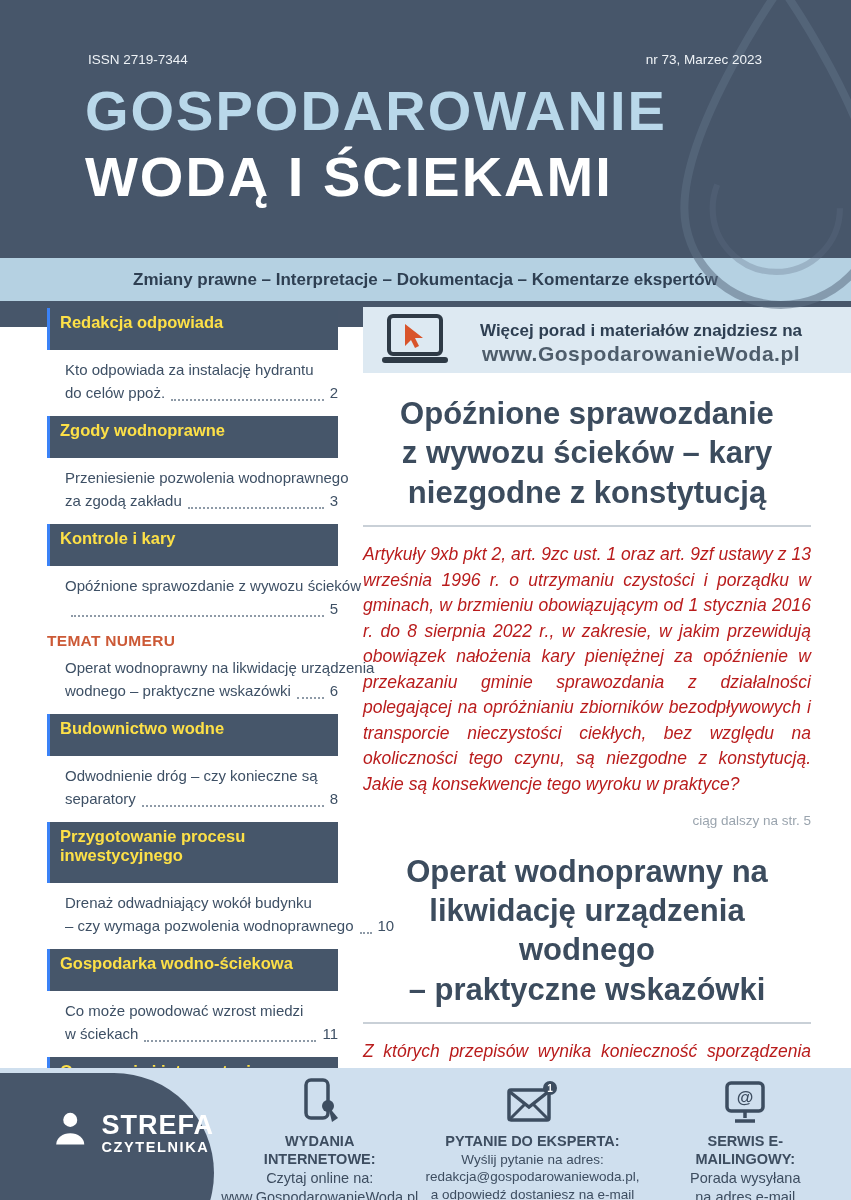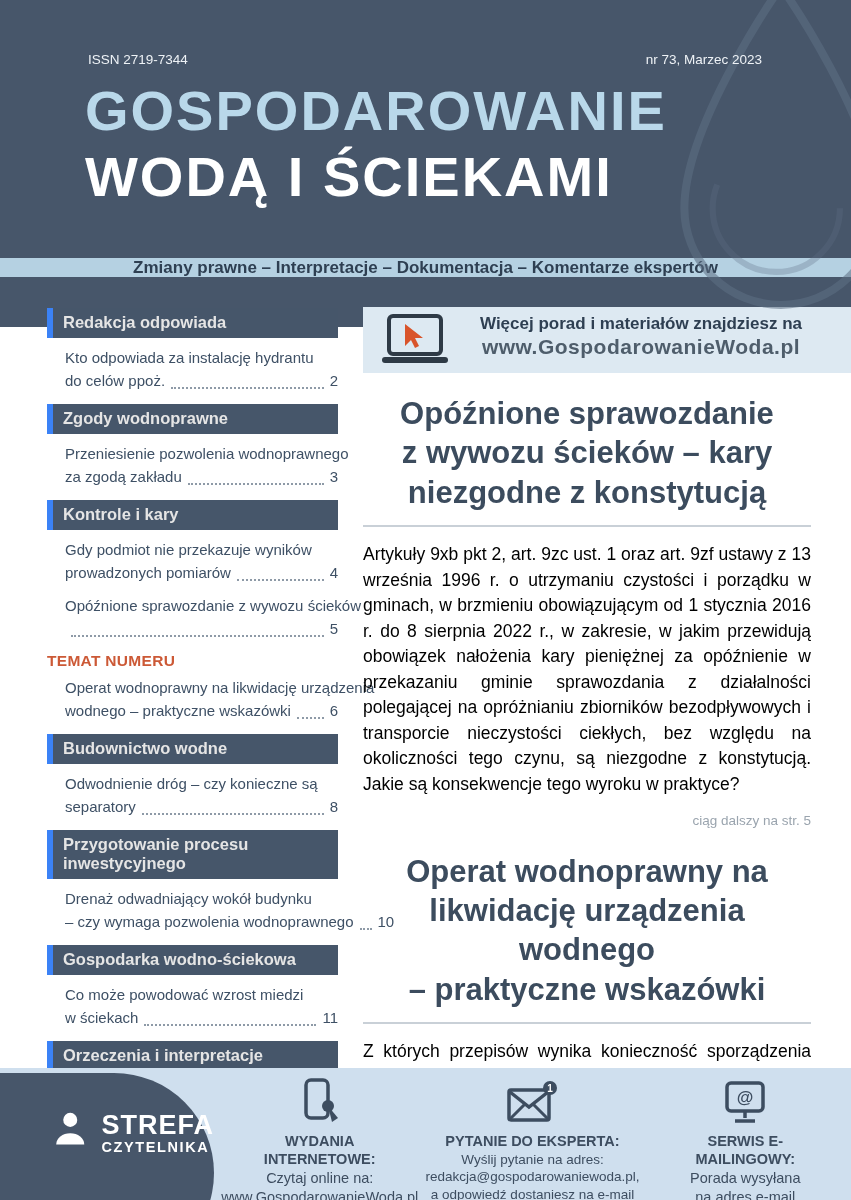--- a/index.html
+++ b/index.html
@@ -8,48 +8,48 @@
   .page { position:relative; width:851px; height:1200px; background:#ffffff; overflow:hidden; }
 
   
   .masthead { position:absolute; left:0; top:0; width:851px; height:327px; background:#47566a; overflow:hidden; }
   .mast-row { display:flex; justify-content:space-between; padding:52px 89px 0 88px; font-size:13.5px; color:#eef2f6; position:relative; z-index:2; }
   .title1 { margin:16px 0 0 85px; font-size:56px; font-weight:bold; letter-spacing:2px; color:#b9d8ea; position:relative; z-index:2; line-height:1.0; }
   .title2 { margin:10px 0 0 85px; font-size:56px; font-weight:bold; letter-spacing:2px; color:#ffffff; position:relative; z-index:2; line-height:1.0; }
   .droplet { position:absolute; right:-48px; top:-18px; z-index:1; opacity:0.55; }
 
   
-  .tagline { position:absolute; left:0; top:258px; width:851px; height:19px; background:#b5d1e2; display:flex; align-items:center; justify-content:center; font-weight:bold; font-size:17px; color:#2e3f52; }
+  .tagline { position:absolute; left:0; top:258px; width:851px; height:43px; background:#b5d1e2; display:flex; align-items:center; justify-content:center; font-weight:bold; font-size:17px; color:#2e3f52; }
 
   
   .sidebar { position:absolute; left:47px; top:308px; width:291px; }
   .toc-sec { margin-bottom:12px; }
-  .toc-head { background:#46566a; border-left:6px solid #3b82f6; color:#e5e5e5; font-weight:bold; font-size:16.5px; padding:5px 8px 6px 10px; margin-bottom:9px; }
+  .toc-head { background:#46566a; border-left:3px solid #3b82f6; color:#fde047; font-weight:bold; font-size:16.5px; padding:5px 8px 18px 10px; margin-bottom:9px; }
   .toc-head-special { color:#cc5936; font-weight:bold; font-size:15.5px; margin:2px 0 7px 0; letter-spacing:0.3px; }
   .toc-item { margin:0 0 11px 18px; font-size:15px; color:#3e5065; line-height:1.5; }
   .l1 { white-space:nowrap; }
   .l2row { display:flex; align-items:center; }
   .l2row > span:first-child { white-space:nowrap; }
   .leader { flex:1; margin:0 6px 3px 6px; border-bottom:2px dotted #8e9aa7; align-self:flex-end; min-width:12px; }
   .pg { white-space:nowrap; }
 
   .upcoming { background:#e9e9e9; padding:16px 16px 12px 18px; margin-top:16px; }
   .up-title { font-size:19px; font-weight:bold; color:#2e3f52; margin-bottom:12px; }
 
   
   .main { position:absolute; left:363px; top:307px; width:448px; }
-  .banner { width:488px; height:66px; background:#dde9f2; display:flex; align-items:flex-start; padding:7px 14px 7px 16px; gap:18px; cursor:pointer; }
+  .banner { width:488px; height:66px; background:#dde9f2; display:flex; align-items:flex-end; padding:7px 14px 7px 16px; gap:18px; cursor:pointer; }
   .banner-text { text-align:center; flex:1; padding-right:26px; }
   .banner-l1 { font-size:17px; font-weight:bold; color:#2e3f52; }
   .banner-l2 { font-size:21px; font-weight:bold; color:#4e5d6b; letter-spacing:0.5px; margin-top:1px; }
 
   .headline { font-size:31px; font-weight:bold; color:#3c4c5e; line-height:1.27; margin-top:21px;text-align:center; }
   .headline span { display:block; }
   .rule { border-top:2px solid #c9d0d7; margin:13px 0 15px 0; width:448px; }
-  .lede { font-size:17.5px; color:#000000; line-height:1.46; text-align:justify; }
+  .lede { font-size:17.5px; color:#b91c1c; line-height:1.46; text-align:justify;font-style:italic; }
   .continued { text-align:right; color:#9aa4ae; font-size:13.5px; margin-top:15px; }
   .a2 { margin-top:24px; }
 
   
   .footer { position:absolute; left:0; top:1068px; width:851px; height:132px; background:#cfdfee; }
   .strefa { position:absolute; left:0; top:5px; width:214px; height:200px; background:#47566a; border-radius:0 110px 110px 0; }
   .strefa-inner { display:flex; align-items:flex-end; gap:13px; padding:30px 0 0 52px; }
   .strefa-l1 { font-size:27px; font-weight:bold; color:#ffffff; letter-spacing:1px; line-height:1.05; }
   .strefa-l2 { font-size:14.5px; font-weight:bold; color:#ffffff; letter-spacing:1.6px; }
   .fcols { position:absolute; left:214px; top:0; width:637px; height:132px; display:flex; }
@@ -106,28 +106,20 @@
           <span>za zgodą zakładu</span>
           <span class="leader"></span>
           <span class="pg">3</span>
         </div>
       </div>
     </div>
 
     <div class="toc-sec">
       <div class="toc-head">Kontrole i kary</div>
       <div class="toc-item">
-        <div class="l1">Gdy podmiot nie przekazuje wyników</div>
-        <div class="l2row">
-          <span>prowadzonych pomiarów</span>
-          <span class="leader"></span>
-          <span class="pg">4</span>
-        </div>
-      </div>
-      <div class="toc-item">
         <div class="l1">Opóźnione sprawozdanie z wywozu ścieków</div>
         <div class="l2row">
           <span class="leader"></span>
           <span class="pg">5</span>
         </div>
       </div>
     </div>
 
     <div class="toc-sec">
       <div class="toc-head-special">TEMAT NUMERU</div>

